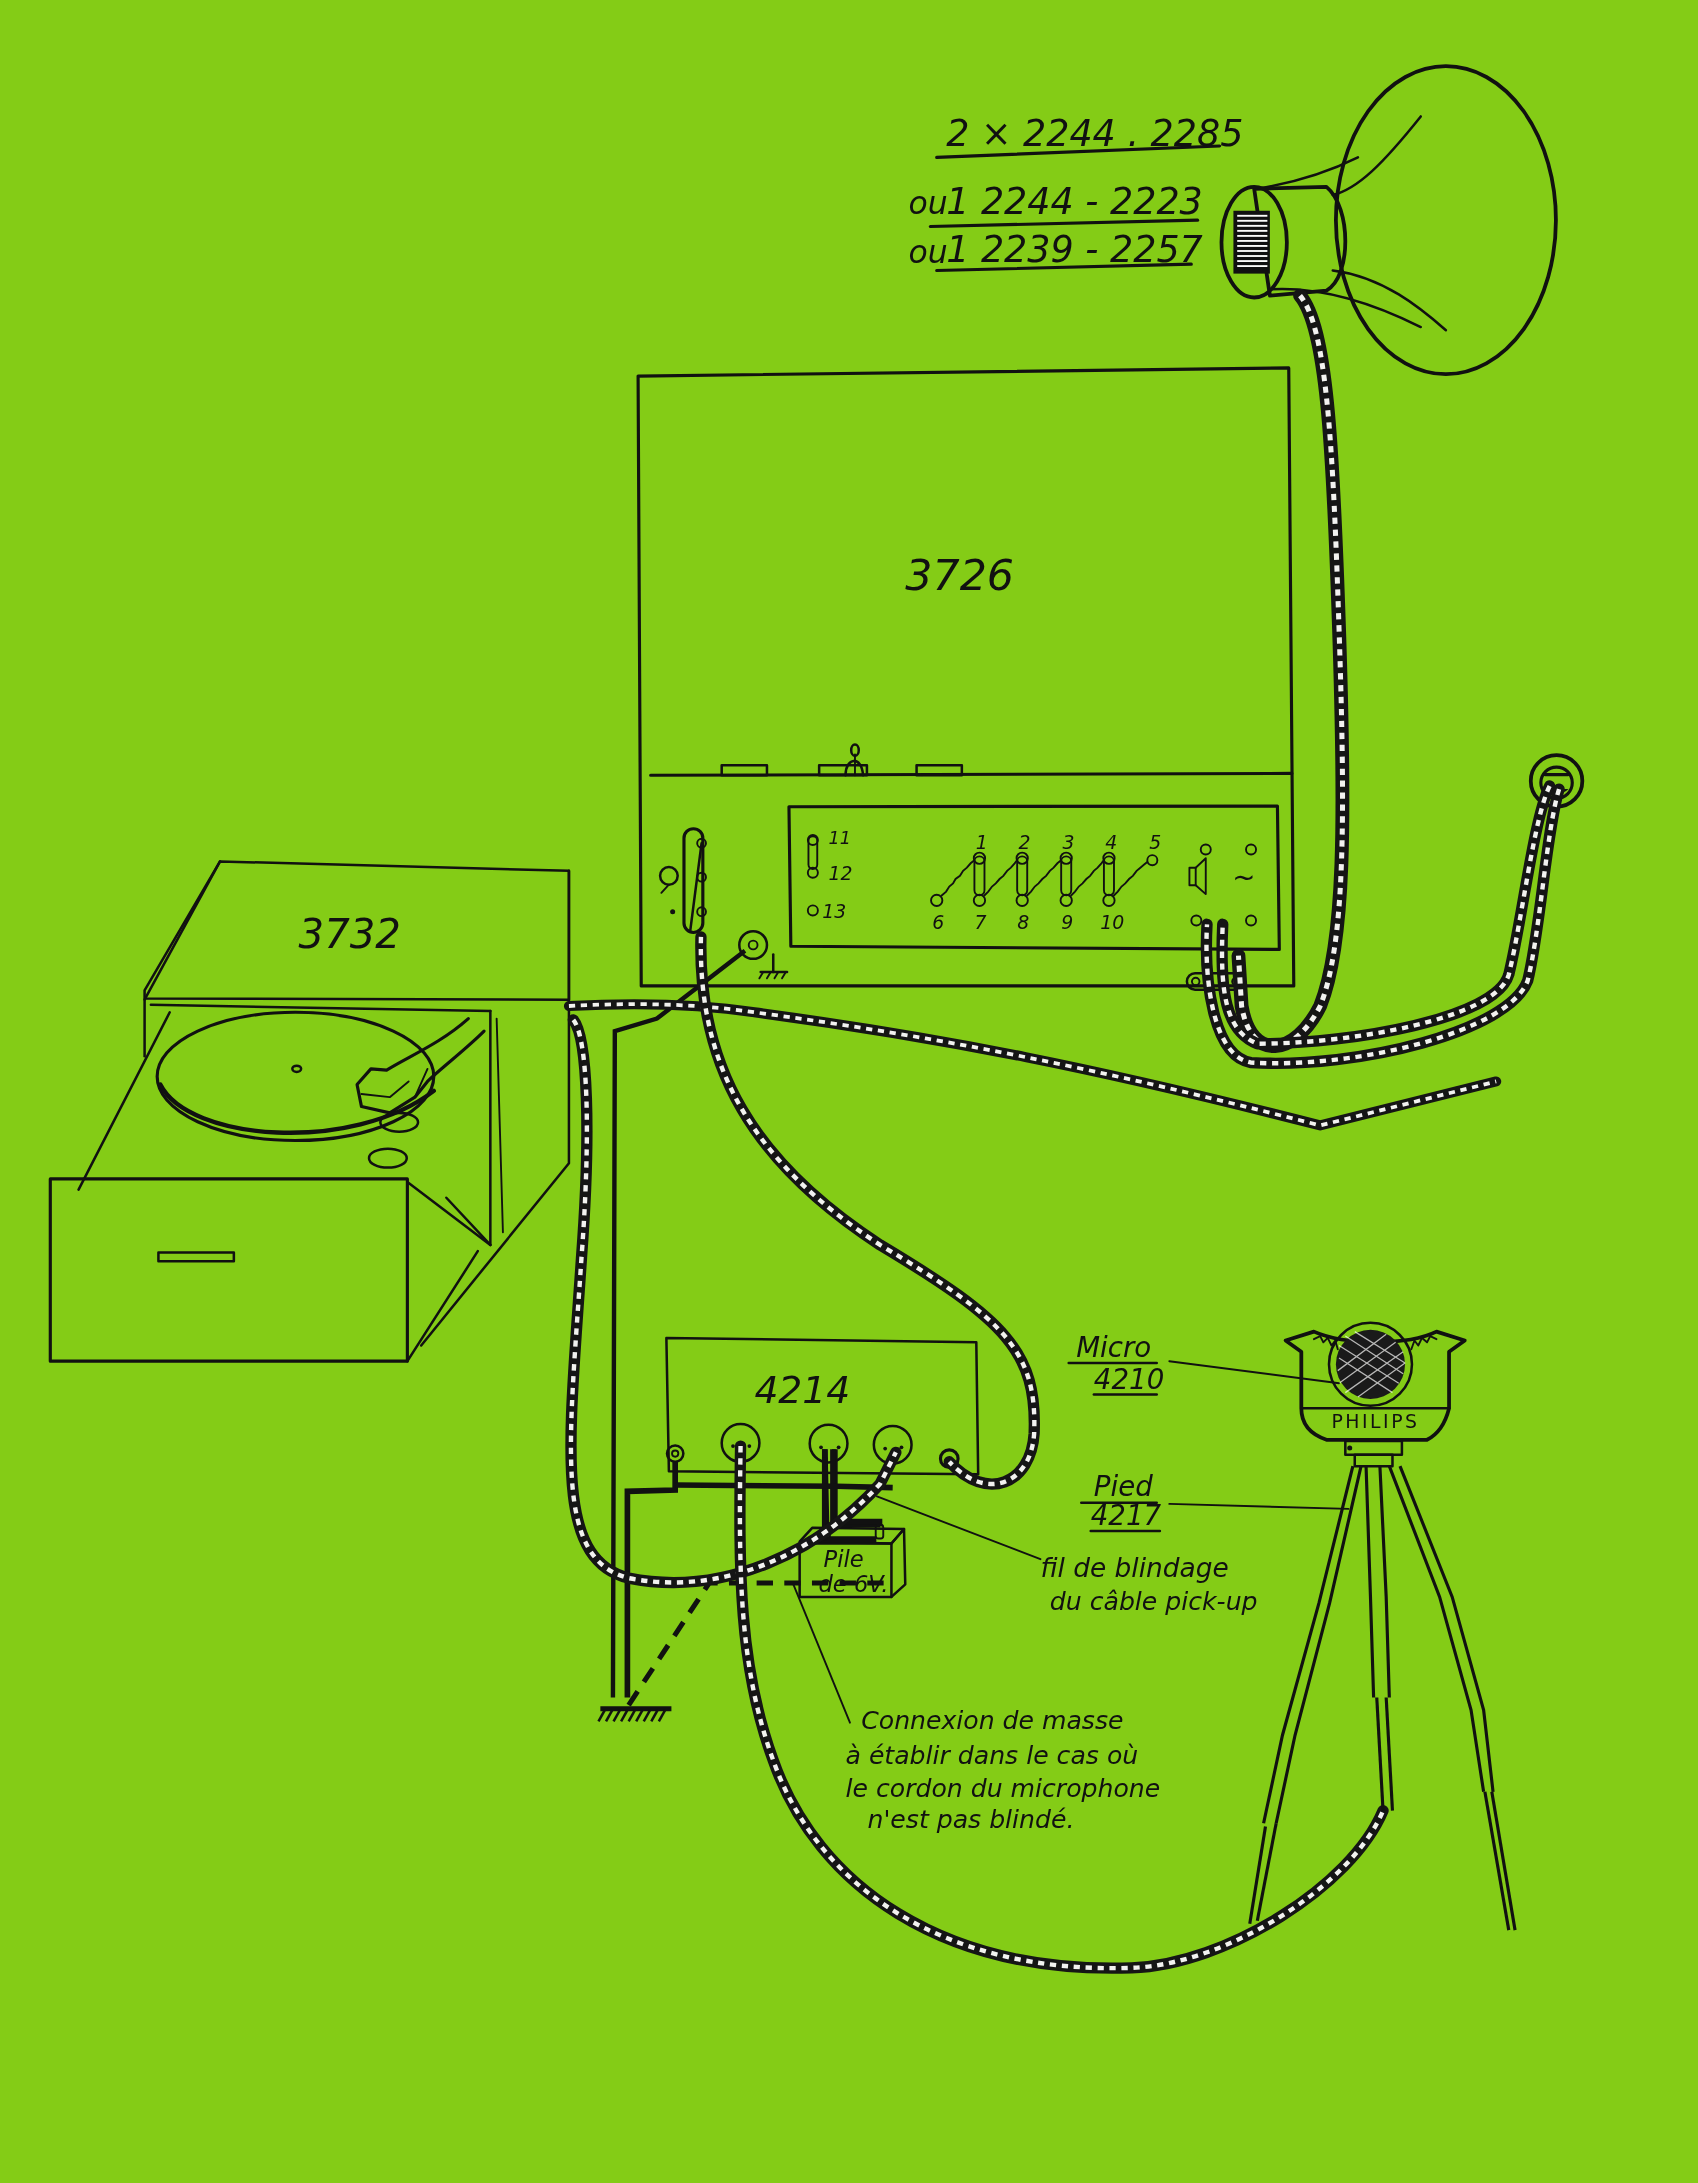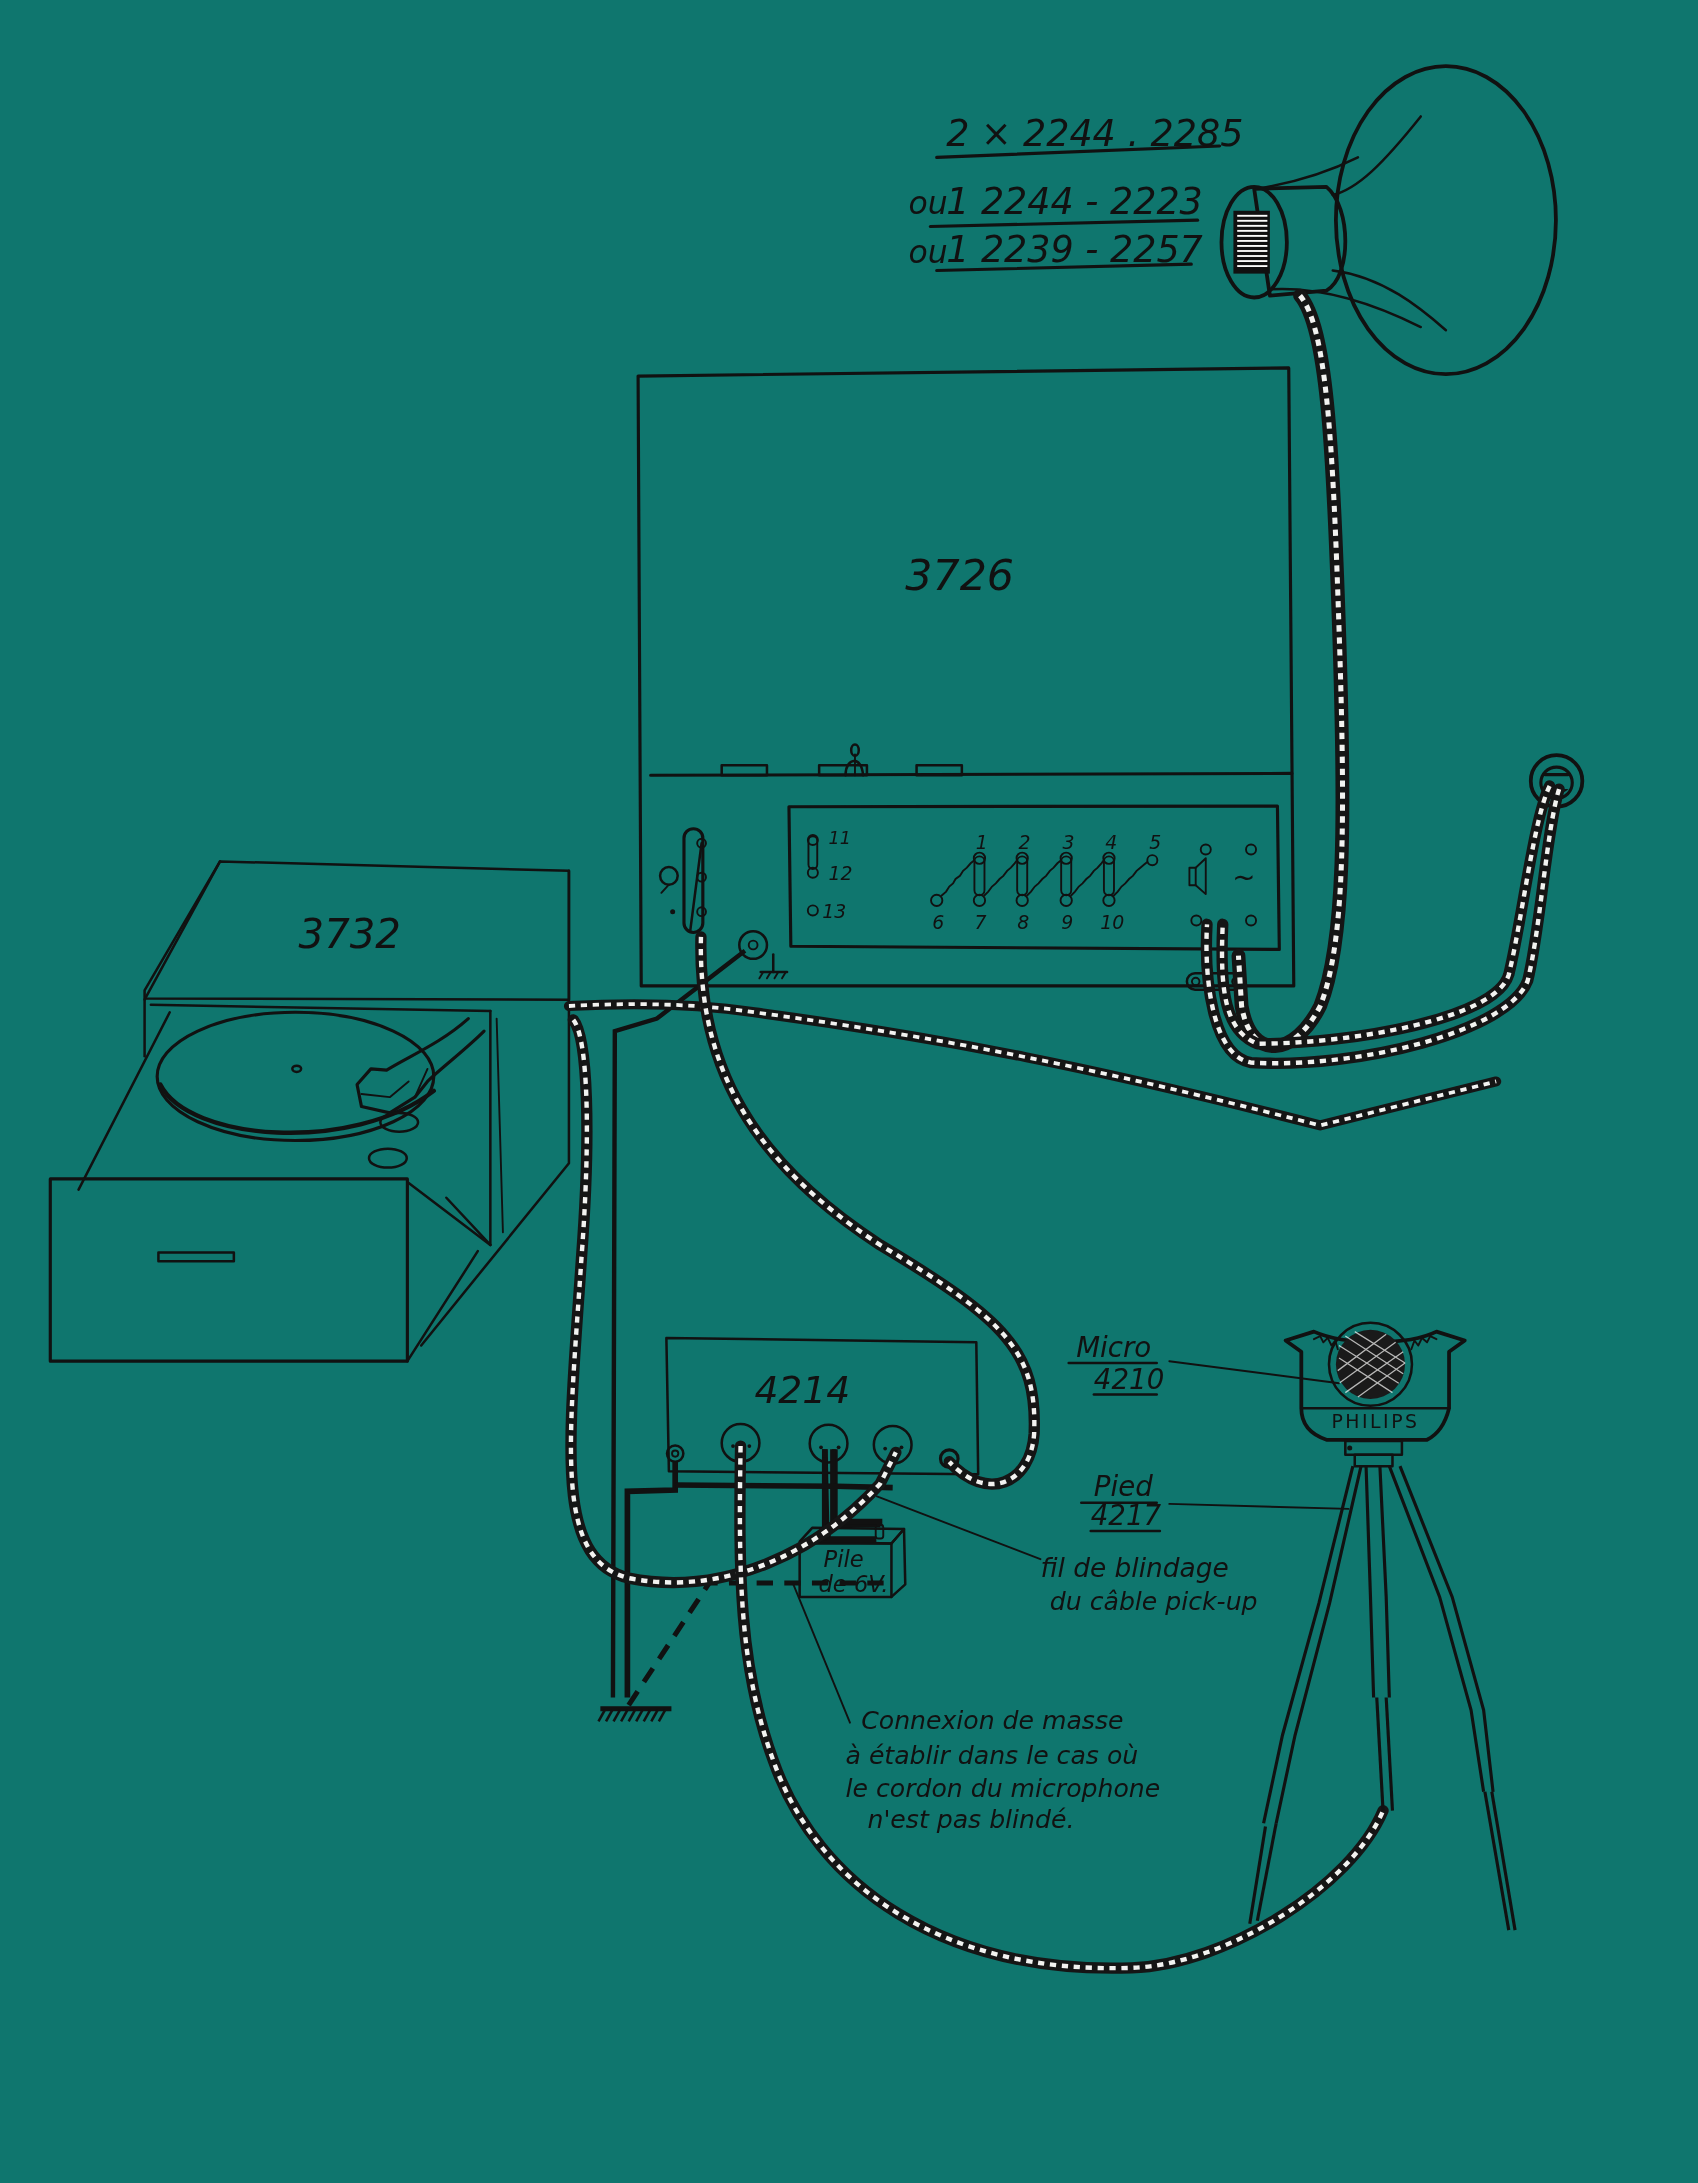--- a/index.html
+++ b/index.html
@@ -1,16 +1,16 @@
 <!DOCTYPE html>
 <html style="font-size:10px"><head>
 <meta charset="utf-8">
 <style>
   html, body { margin:0; padding:0; background:#fbfbfa; }
-  #canvas { position:relative; width:1698px; height:2183px; overflow:hidden; background:#0f766e; }
+  #canvas { position:relative; width:1698px; height:2183px; overflow:hidden; background:#84cc16; }
   svg { position:absolute; left:0; top:0; }
   .ink { stroke:#111; fill:none; stroke-linecap:round; stroke-linejoin:round; }
   .hand { font-family:"DejaVu Sans", sans-serif; font-style:italic; fill:#111; }
   .cable-outer { stroke:#151515; fill:none; stroke-linecap:round; stroke-linejoin:round; }
   .cable-inner { stroke:#f2f2f0; fill:none; stroke-dasharray:10 9; stroke-linecap:butt; }
 </style>
 </head>
 <body>
 
 <div id="canvas">

